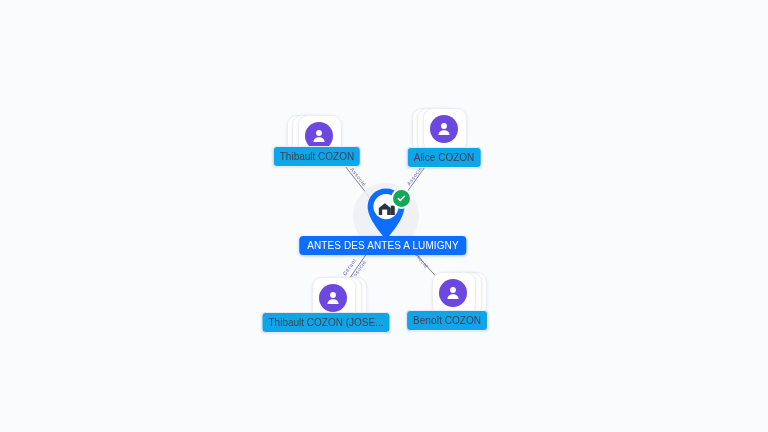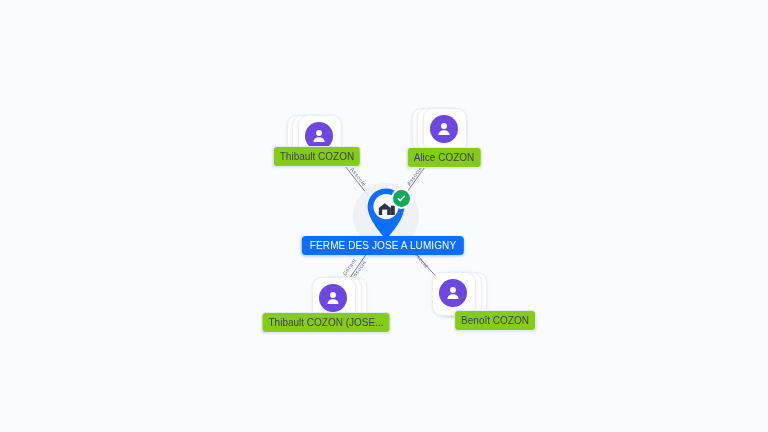--- a/index.html
+++ b/index.html
@@ -58,21 +58,21 @@
     background: #6c47e0;
     display: flex;
     align-items: center;
     justify-content: center;
   }
   .avatar-disc svg { display: block; }
 
   
   .node-label {
     position: absolute;
-    background: #84cc16;
+    background: #0ea5e9;
     border: 1px solid #e8eaf0;
     border-radius: 4px;
     color: #3c4257;
     font-size: 10px;
     line-height: 13px;
     padding: 3px 6px 3px 6px;
     white-space: nowrap;
     box-shadow: 0 1px 2px rgba(40,50,80,0.10);
     transform: translateX(-50%);
   }
@@ -208,21 +208,21 @@
     <div class="stack-card c3"></div>
     <div class="stack-card c2"></div>
     <div class="stack-card c1"></div>
     <div class="avatar-disc">
       <svg width="18" height="18" viewBox="0 0 24 24">
           <circle cx="12" cy="8" r="3.9" fill="#fff"></circle>
           <path d="M4.6 20c0-4.1 3.3-6.4 7.4-6.4s7.4 2.3 7.4 6.4z" fill="#fff"></path>
         </svg>
     </div>
   </div>
-  <div class="node-label" style="left:447px; top:310px;margin-left:48px;">Benoît COZON</div>
+  <div class="node-label" style="left:447px; top:310px;">Benoît COZON</div>
 
   <div id="company-node" style="left:353px; top:183px;">
     <div class="company-halo"></div>
     <div class="pin">
       <svg width="42" height="54" viewBox="0 0 42 54">
         <path d="M21 1.5C10.8 1.5 2.6 9.6 2.6 19.6c0 12.6 14.8 29 18.4 32.7 3.6-3.7 18.4-20.1 18.4-32.7C39.4 9.6 31.2 1.5 21 1.5z" fill="#0d6efd"></path>
         <circle cx="21" cy="19.6" r="12.6" fill="#ffffff"></circle>
         <g transform="translate(11.6,11.6)">
           <path d="M2.2 9.4 L8.2 4.6 L14.2 9.4 L14.2 16.4 L2.2 16.4 Z" fill="#2b3445"></path>
           <rect x="14.2" y="7.0" width="4.0" height="9.4" fill="#2b3445"></rect>
@@ -230,15 +230,15 @@
         </g>
       </svg>
     </div>
     <div class="verified-badge">
       <svg width="9" height="9" viewBox="0 0 12 12">
           <path d="M1.8 6.2 L4.4 8.8 L10 2.9" stroke="#ffffff" stroke-width="2" fill="none" stroke-linecap="round" stroke-linejoin="round"></path>
         </svg>
     </div>
   </div>
 
-  <div id="company-label" style="left:383px; top:236px;">FERME DES JOSE A LUMIGNY</div>
+  <div id="company-label" style="left:383px; top:236px;">ANTES DES ANTES A LUMIGNY</div>
 
 </div>
 
 </body></html>

